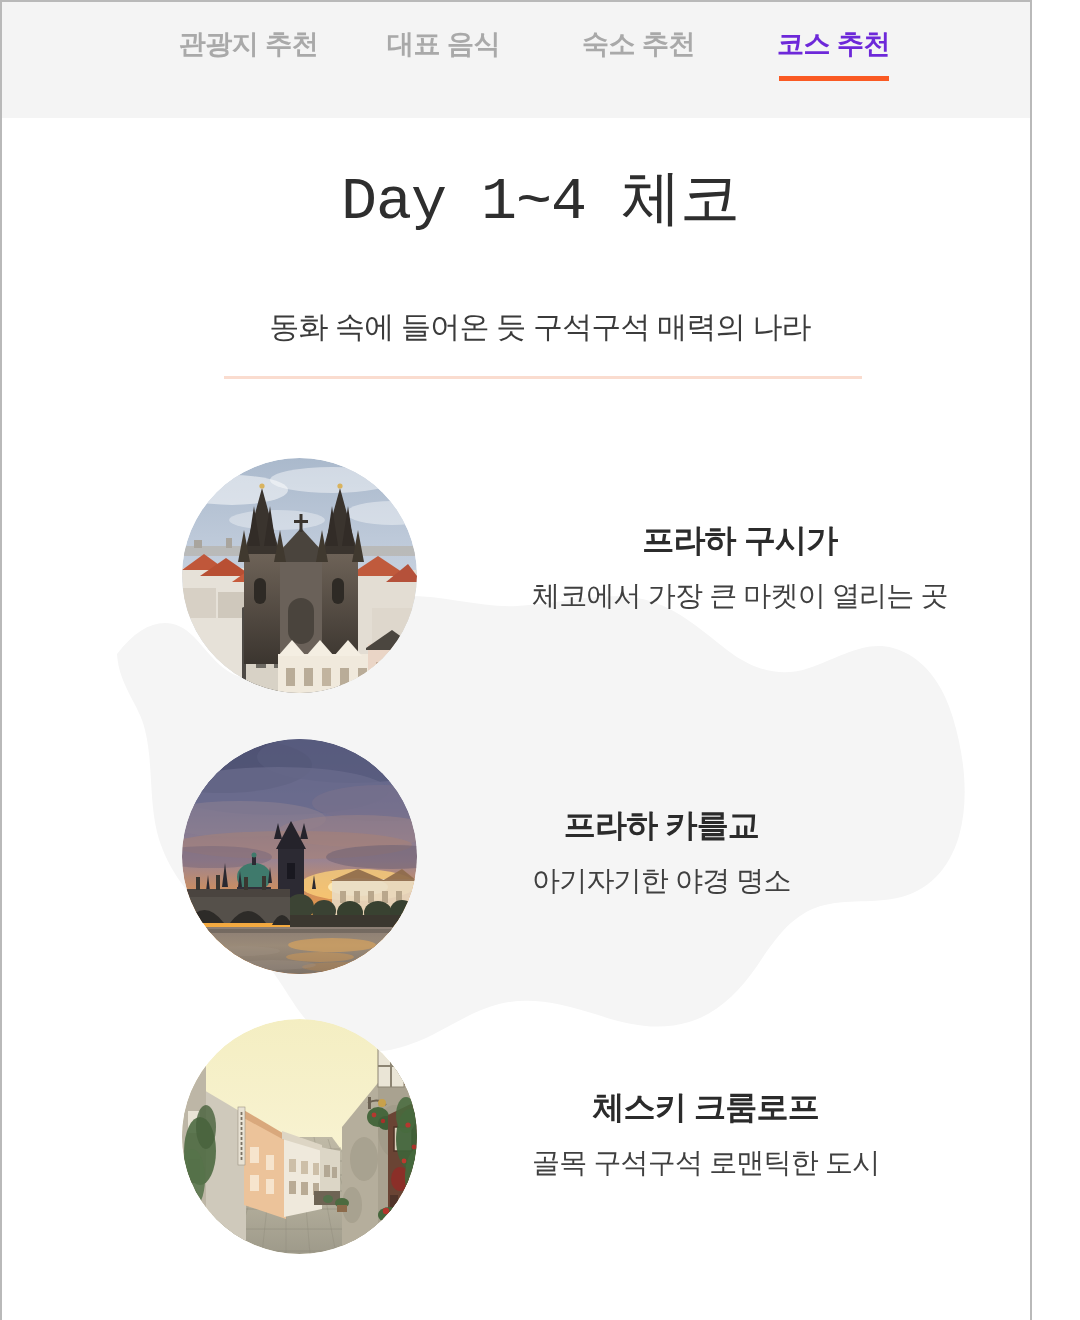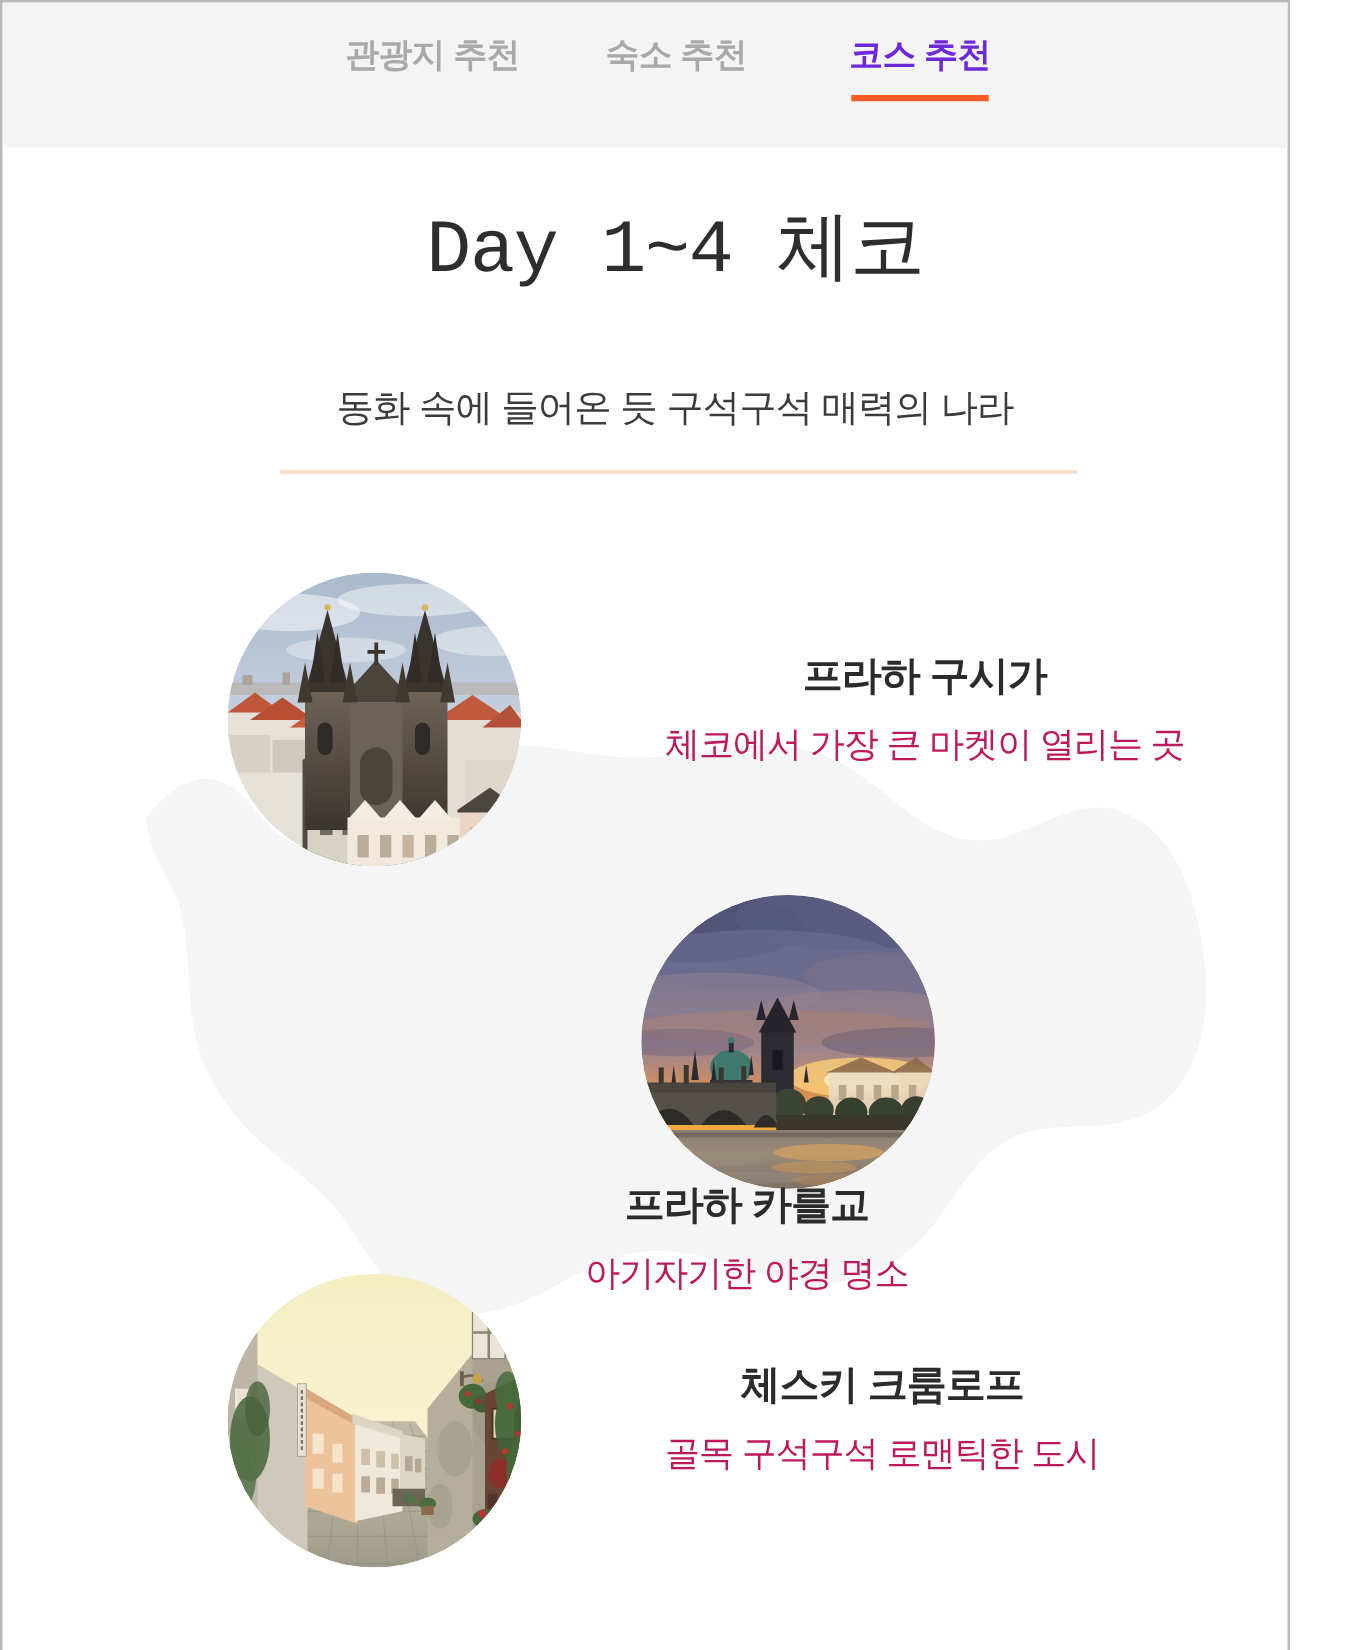--- a/index.html
+++ b/index.html
@@ -181,43 +181,46 @@
     font-weight: 700;
     color: #2b2b2b;
     letter-spacing: -0.8px;
     line-height: 1;
     margin-bottom: 26px;
   }
 
   .place-desc {
     font-size: 28px;
     font-weight: 400;
-    color: #be185d;
+    color: #404040;
     letter-spacing: -0.8px;
     line-height: 1;
   }
 
   
   .place-row.row-1 { height: 282px; }
-  .place-row.row-2 { height: 280px; flex-direction: column; }
+  .place-row.row-2 { height: 280px; }
   .place-row.row-3 { height: 280px; }
 
   .place-row.row-1 .place-text { transform: translateY(-8px); }
   .place-row.row-2 .place-text { transform: translateY(-4px); }
   .place-row.row-3 .place-text { transform: translateY(-2px); }
 </style>
 </head>
 <body>
 
 <div class="page-frame">
 
   <nav class="tabbar">
     <div class="tabbar-inner">
       <div class="tab">
         <span>관광지 추천</span>
+      </div>
+      <div class="tab">
+        <span>대표 음식</span>
       </div>
       <div class="tab">
         <span>숙소 추천</span>
       </div>
       <div class="tab active">
         <span>코스 추천</span>
         <span class="tab-underline"></span>
       </div>
     </div>
   </nav>

